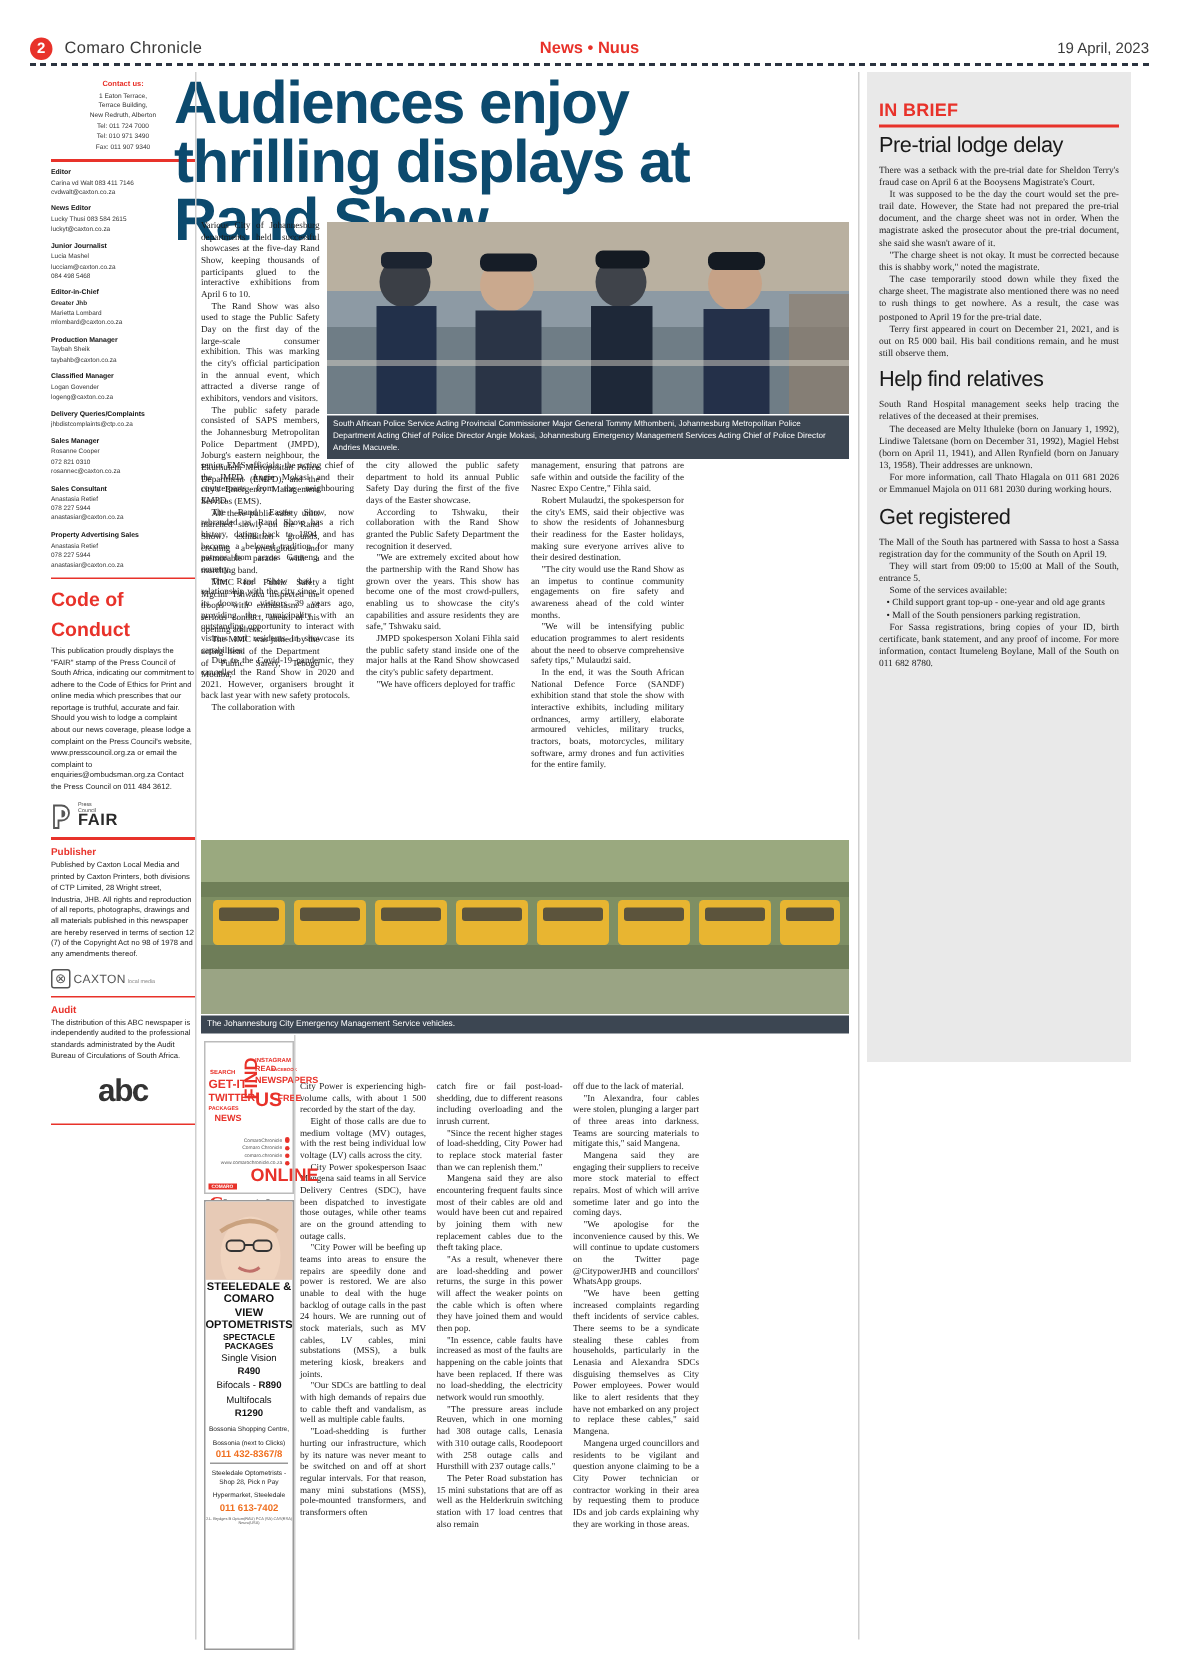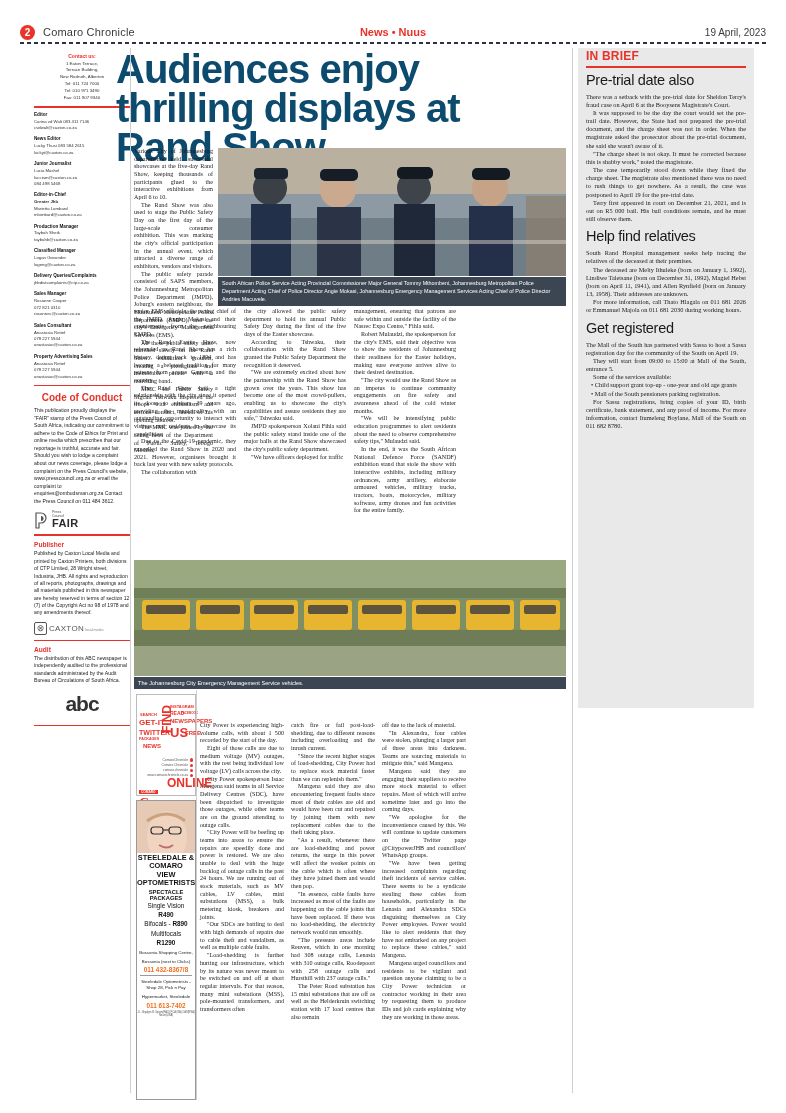--- a/index.html
+++ b/index.html
@@ -65,22 +65,22 @@
 
   .contact-head {
     color:#e8322a; font-weight:bold; text-align:center; font-size:5px; margin-top:5px;
   }
   .contact-lines { text-align:center; font-size:4.4px; line-height:1.55; color:#333; }
   .redline { height:1.2px; background:#e8322a; margin:5px 0 4px 0; }
   .blk { margin-bottom:5px; }
   .blk .ttl { font-weight:bold; font-size:4.6px; color:#111; }
   .blk .ln { font-size:4.3px; color:#333; line-height:1.5; }
 
-  .coc-title { color:#e8322a; font-weight:bold; font-size:10px; margin:1px 0 2px 0;
-               font-family:"Liberation Sans",sans-serif;text-align:center; }
+  .coc-title { color:#e8322a; font-weight:bold; font-size:13px; margin:1px 0 2px 0;
+               font-family:"Liberation Sans",sans-serif; }
   .coc-body { font-size:5.1px; line-height:1.48; color:#222; }
 
   .fairlogo { margin:6px 0 4px 0; display:flex; align-items:center; gap:3px; }
   .fair-mark { width:15px; height:17px; }
   .fair-txt { line-height:1; }
   .fair-small { font-size:3.6px; color:#444; font-family:"Liberation Sans",sans-serif; }
   .fair-big { font-size:11px; font-weight:bold; color:#2b2b2b; letter-spacing:.4px;
               font-family:"Liberation Sans",sans-serif; }
 
   .pub-title { color:#e8322a; font-weight:bold; font-size:6.6px;
@@ -191,21 +191,21 @@
               font-size:4.4px; color:#222; line-height:1.4; margin-top:3px; }
   .ad2-phone { text-align:center; font-family:"Liberation Sans",sans-serif;
                font-weight:bold; font-size:6.4px; color:#f07020; margin-top:1px; }
   .ad2-hr { height:.6px; background:#999; margin:2px 3px; }
   .ad2-fine { text-align:center; font-size:2.6px; color:#555;
               font-family:"Liberation Sans",sans-serif; margin-top:2px; }
 
   
   .brief {
     position:absolute; left:578px; top:48px; width:176px; height:660px;
-    background:#e9e9e9; padding:1px 8px 6px 8px;
+    background:#e9e9e9; padding:18px 8px 6px 8px;
   }
   .brief-title {
     font-family:"Liberation Sans",sans-serif; font-weight:bold; font-size:12px;
     color:#e8322a; letter-spacing:.2px;
   }
   .brief-rule { height:1.6px; background:#e8322a; margin:3px 0 5px 0; }
   .brief-h {
     font-family:"Liberation Sans",sans-serif; font-size:14.5px; color:#1a1a1a;
     line-height:1.1; margin:6px 0 4px 0; letter-spacing:-.3px;
   }
@@ -516,21 +516,21 @@
     <div class="ad2-addr">Steeledale Optometrists - Shop 28, Pick n Pay</div>
     <div class="ad2-addr">Hypermarket, Steeledale</div>
     <div class="ad2-phone">011 613-7402</div>
     <div class="ad2-fine">J.L. Brydges B Optom(RAU) PCA (SA) CAS(RSA) Neuro(USA)</div>
   </div>
 
   <div class="brief">
     <div class="brief-title">IN BRIEF</div>
     <div class="brief-rule"></div>
 
-    <div class="brief-h first">Pre-trial date also</div>
+    <div class="brief-h first">Pre-trial lodge delay</div>
     <div class="brief-p">
       <p class="first">There was a setback with the pre-trial date for Sheldon Terry's fraud case on April 6 at the Booysens Magistrate's Court.</p>
       <p>It was supposed to be the day the court would set the pre-trail date. However, the State had not prepared the pre-trial document, and the charge sheet was not in order. When the magistrate asked the prosecutor about the pre-trial document, she said she wasn't aware of it.</p>
       <p>"The charge sheet is not okay. It must be corrected because this is shabby work," noted the magistrate.</p>
       <p>The case temporarily stood down while they fixed the charge sheet. The magistrate also mentioned there was no need to rush things to get nowhere. As a result, the case was postponed to April 19 for the pre-trial date.</p>
       <p>Terry first appeared in court on December 21, 2021, and is out on R5 000 bail. His bail conditions remain, and he must still observe them.</p>
     </div>
 
     <div class="brief-h">Help find relatives</div>
     <div class="brief-p">

